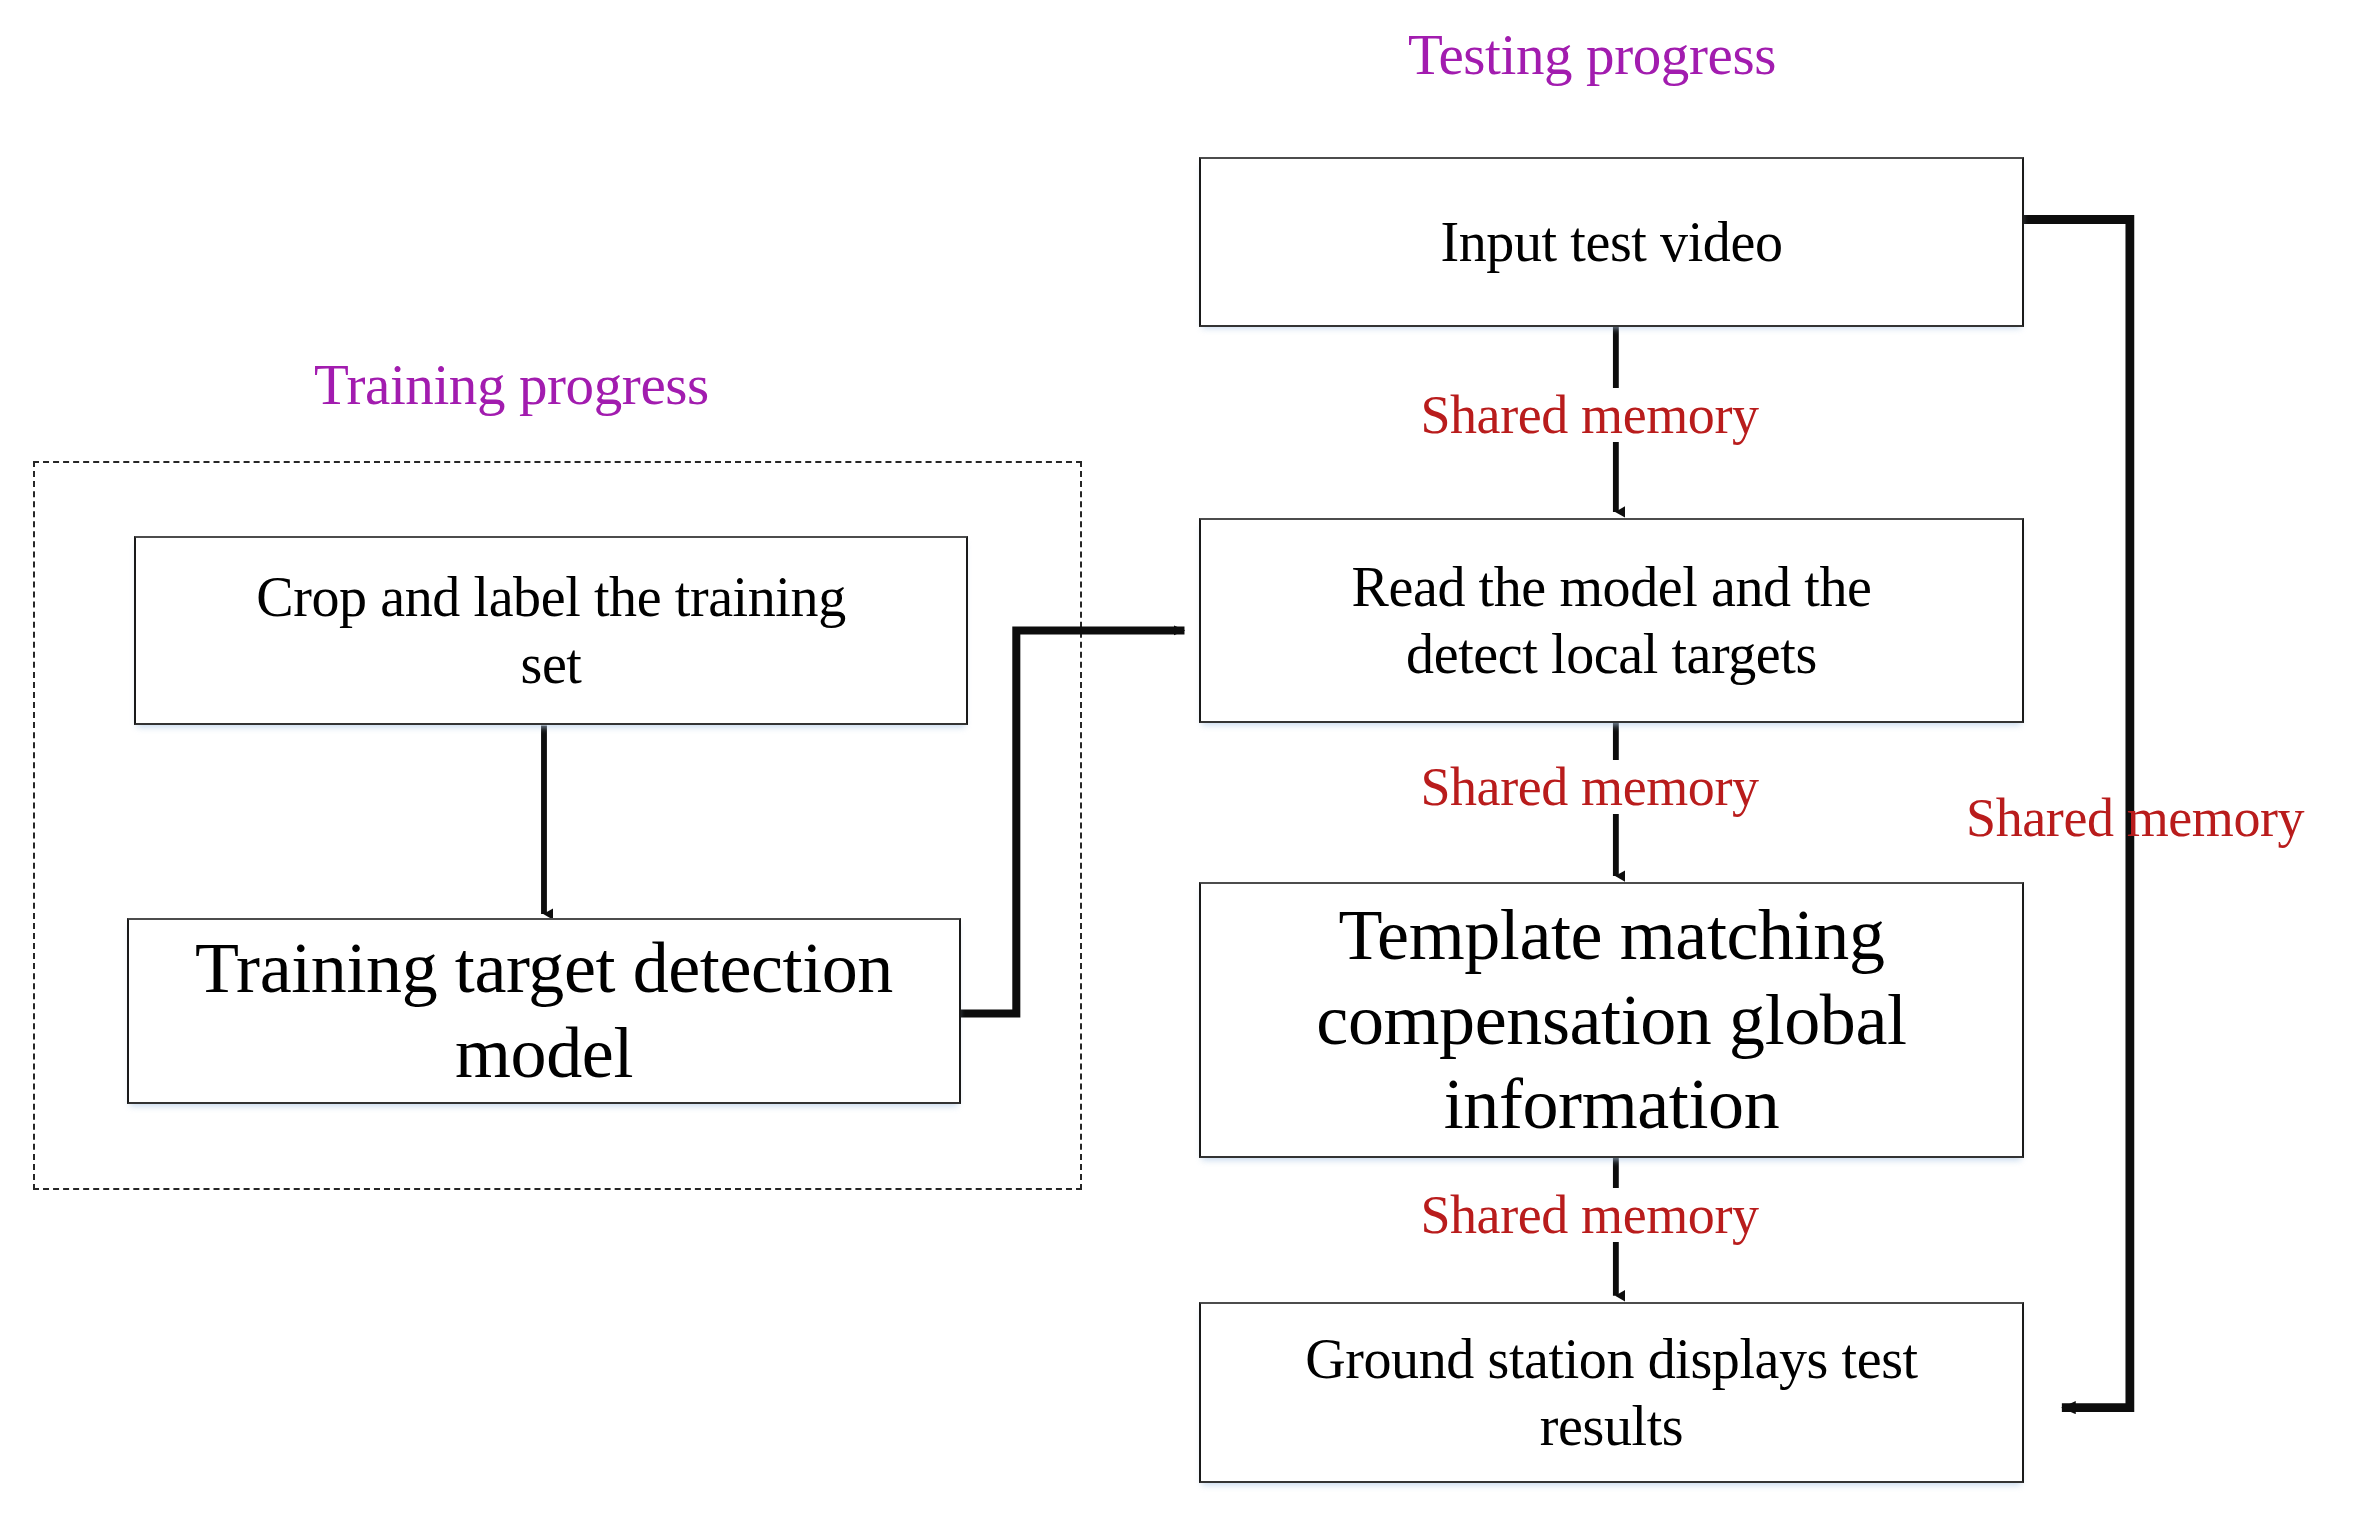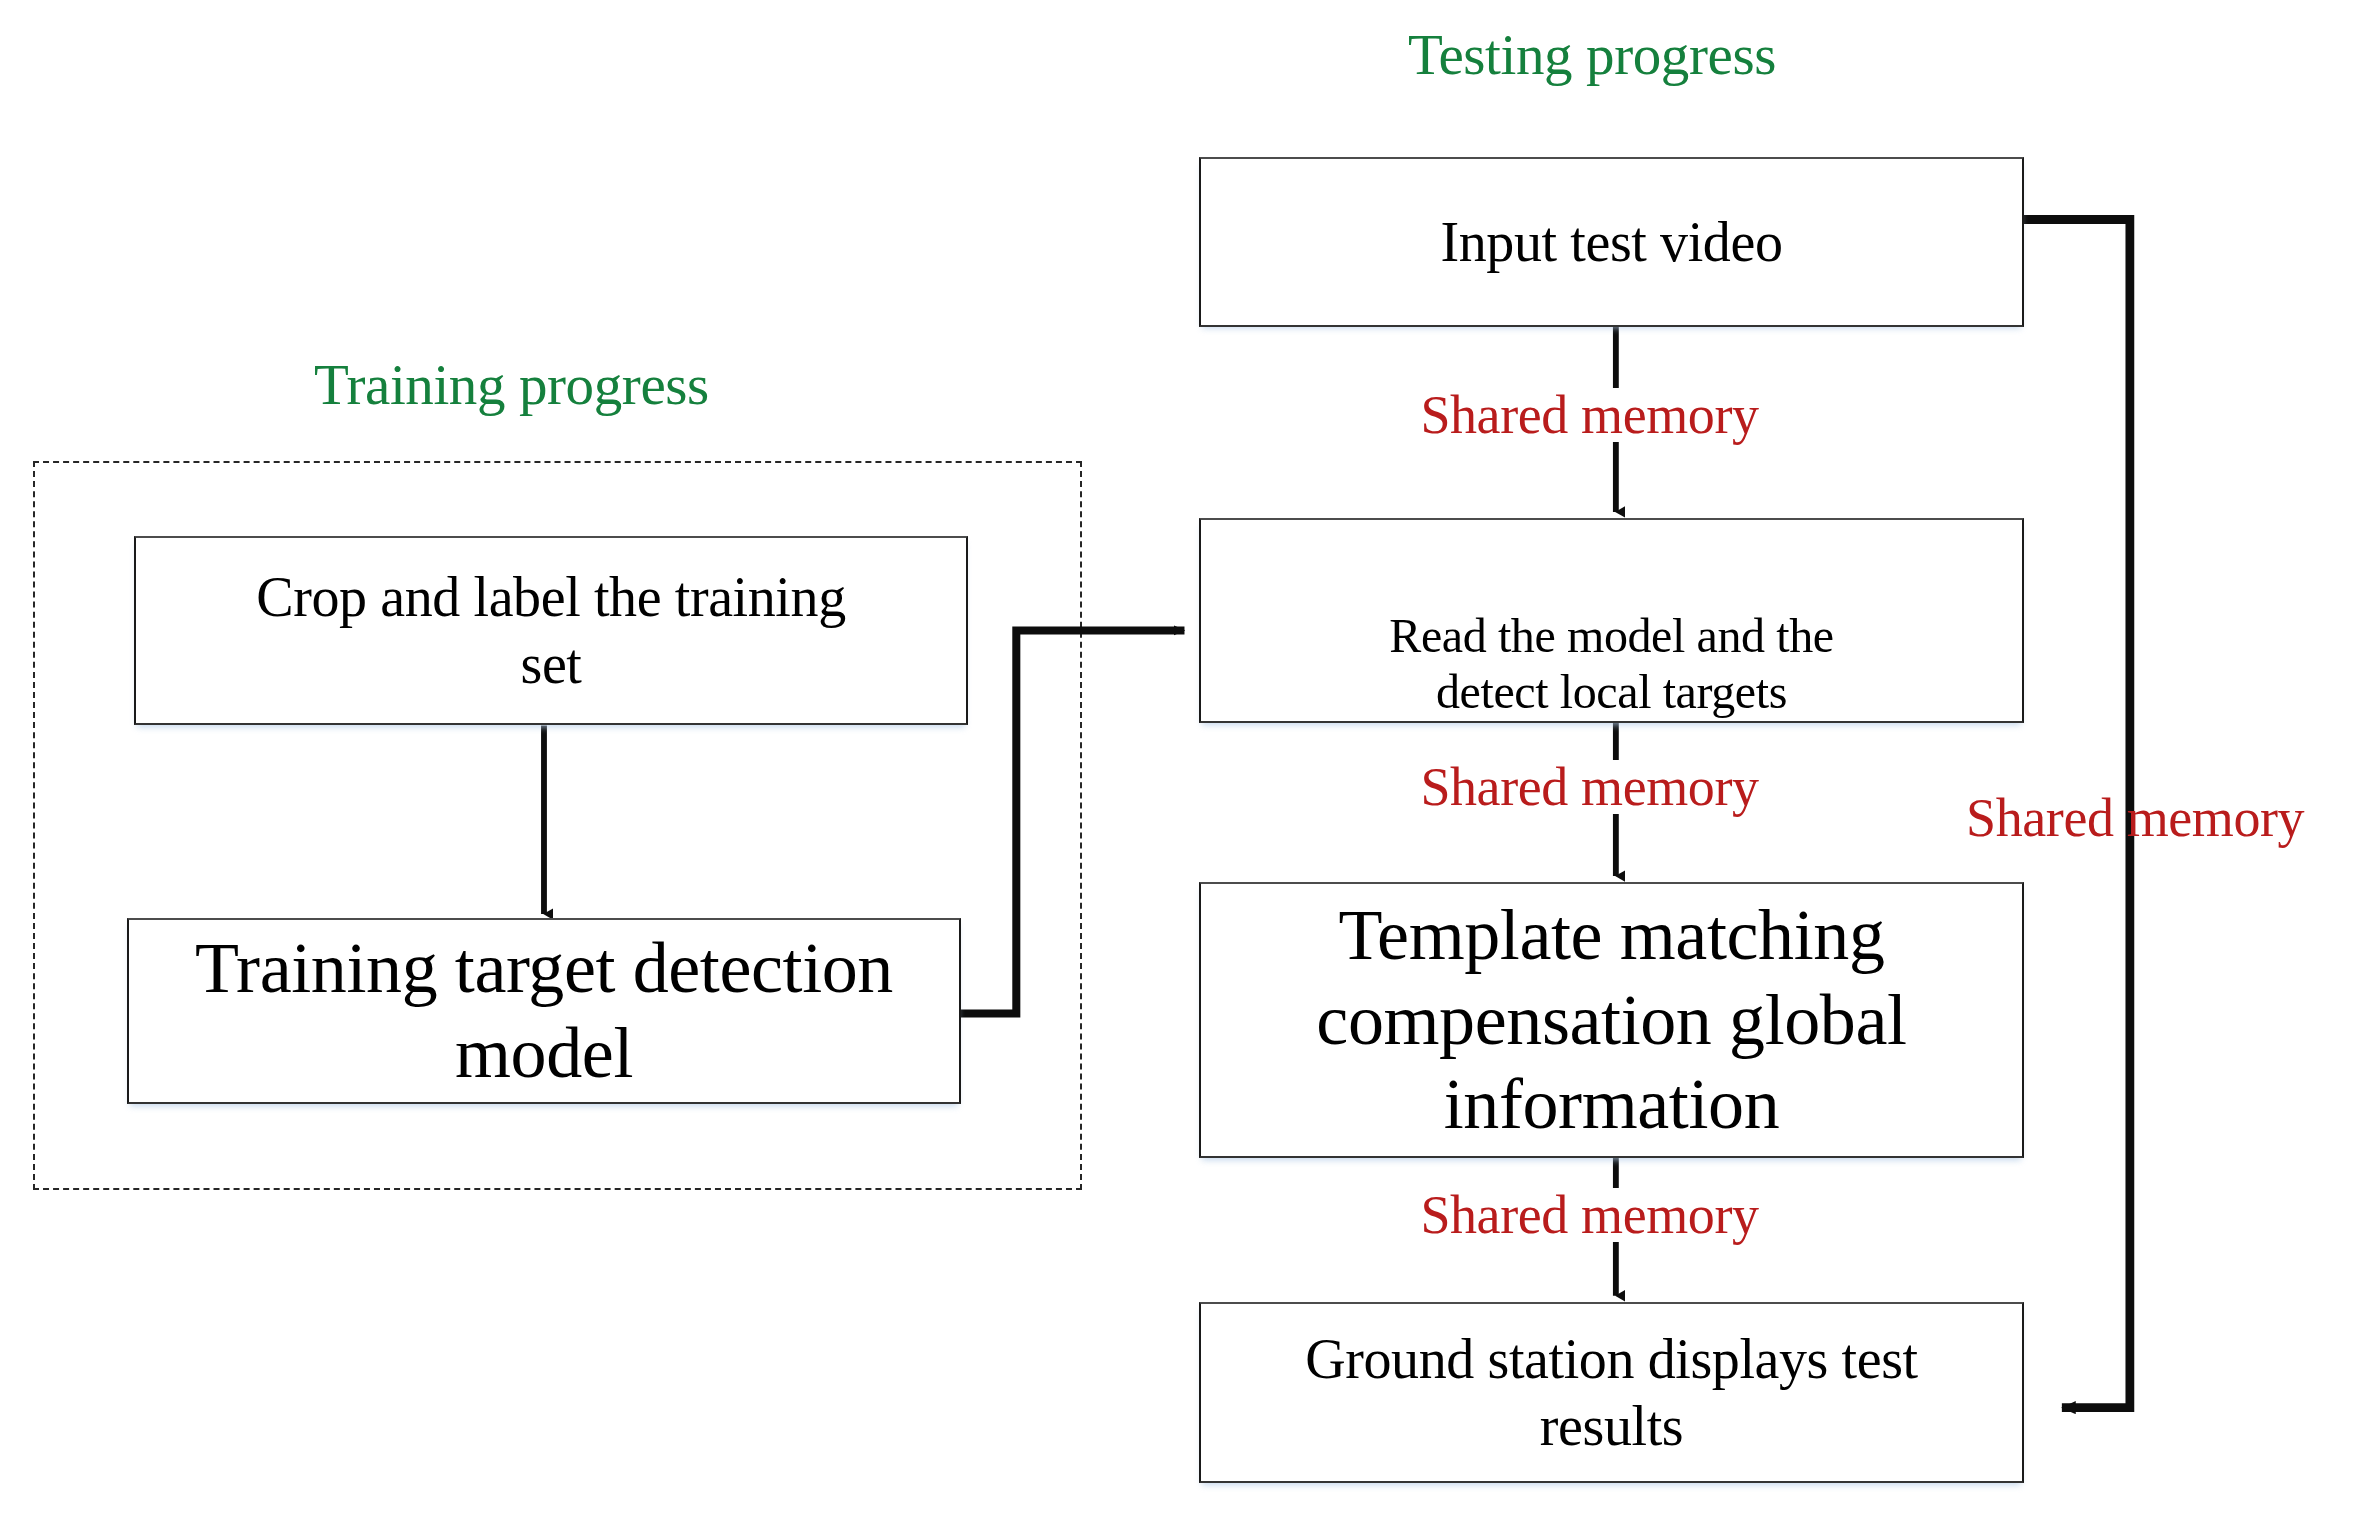--- a/index.html
+++ b/index.html
@@ -46,21 +46,21 @@
     white-space: pre-line;
   }
   .group-dash {
     position: absolute;
     box-sizing: border-box;
     border: 2.9px dashed #262626;
     background: transparent;
   }
   .caption {
     position: absolute;
-    color: #15803d;
+    color: #a21caf;
     white-space: nowrap;
     letter-spacing: -0.4px;
     line-height: 1;
   }
   .edge-label {
     position: absolute;
     color: #b91c1c;
     white-space: nowrap;
     background: transparent;
     letter-spacing: -0.4px;
@@ -115,21 +115,21 @@
 
   <div class="node" style="left:127px; top:918px; width:834px; height:186px; font-size:72px;justify-content:center;">
     <span class="node-text">Training target detection
 model</span>
   </div>
 
   <div class="node" style="left:1199px; top:157px; width:825px; height:170px; font-size:56px;">
     <span class="node-text">Input test video</span>
   </div>
 
-  <div class="node" style="left:1199px; top:518px; width:825px; height:205px; font-size:48px;align-items:flex-end;">
+  <div class="node" style="left:1199px; top:518px; width:825px; height:205px; font-size:56px;">
     <span class="node-text">Read the model and the
 detect local targets</span>
   </div>
 
   <div class="node" style="left:1199px; top:882px; width:825px; height:276px; font-size:72px;">
     <span class="node-text">Template matching
 compensation global
 information</span>
   </div>
 

